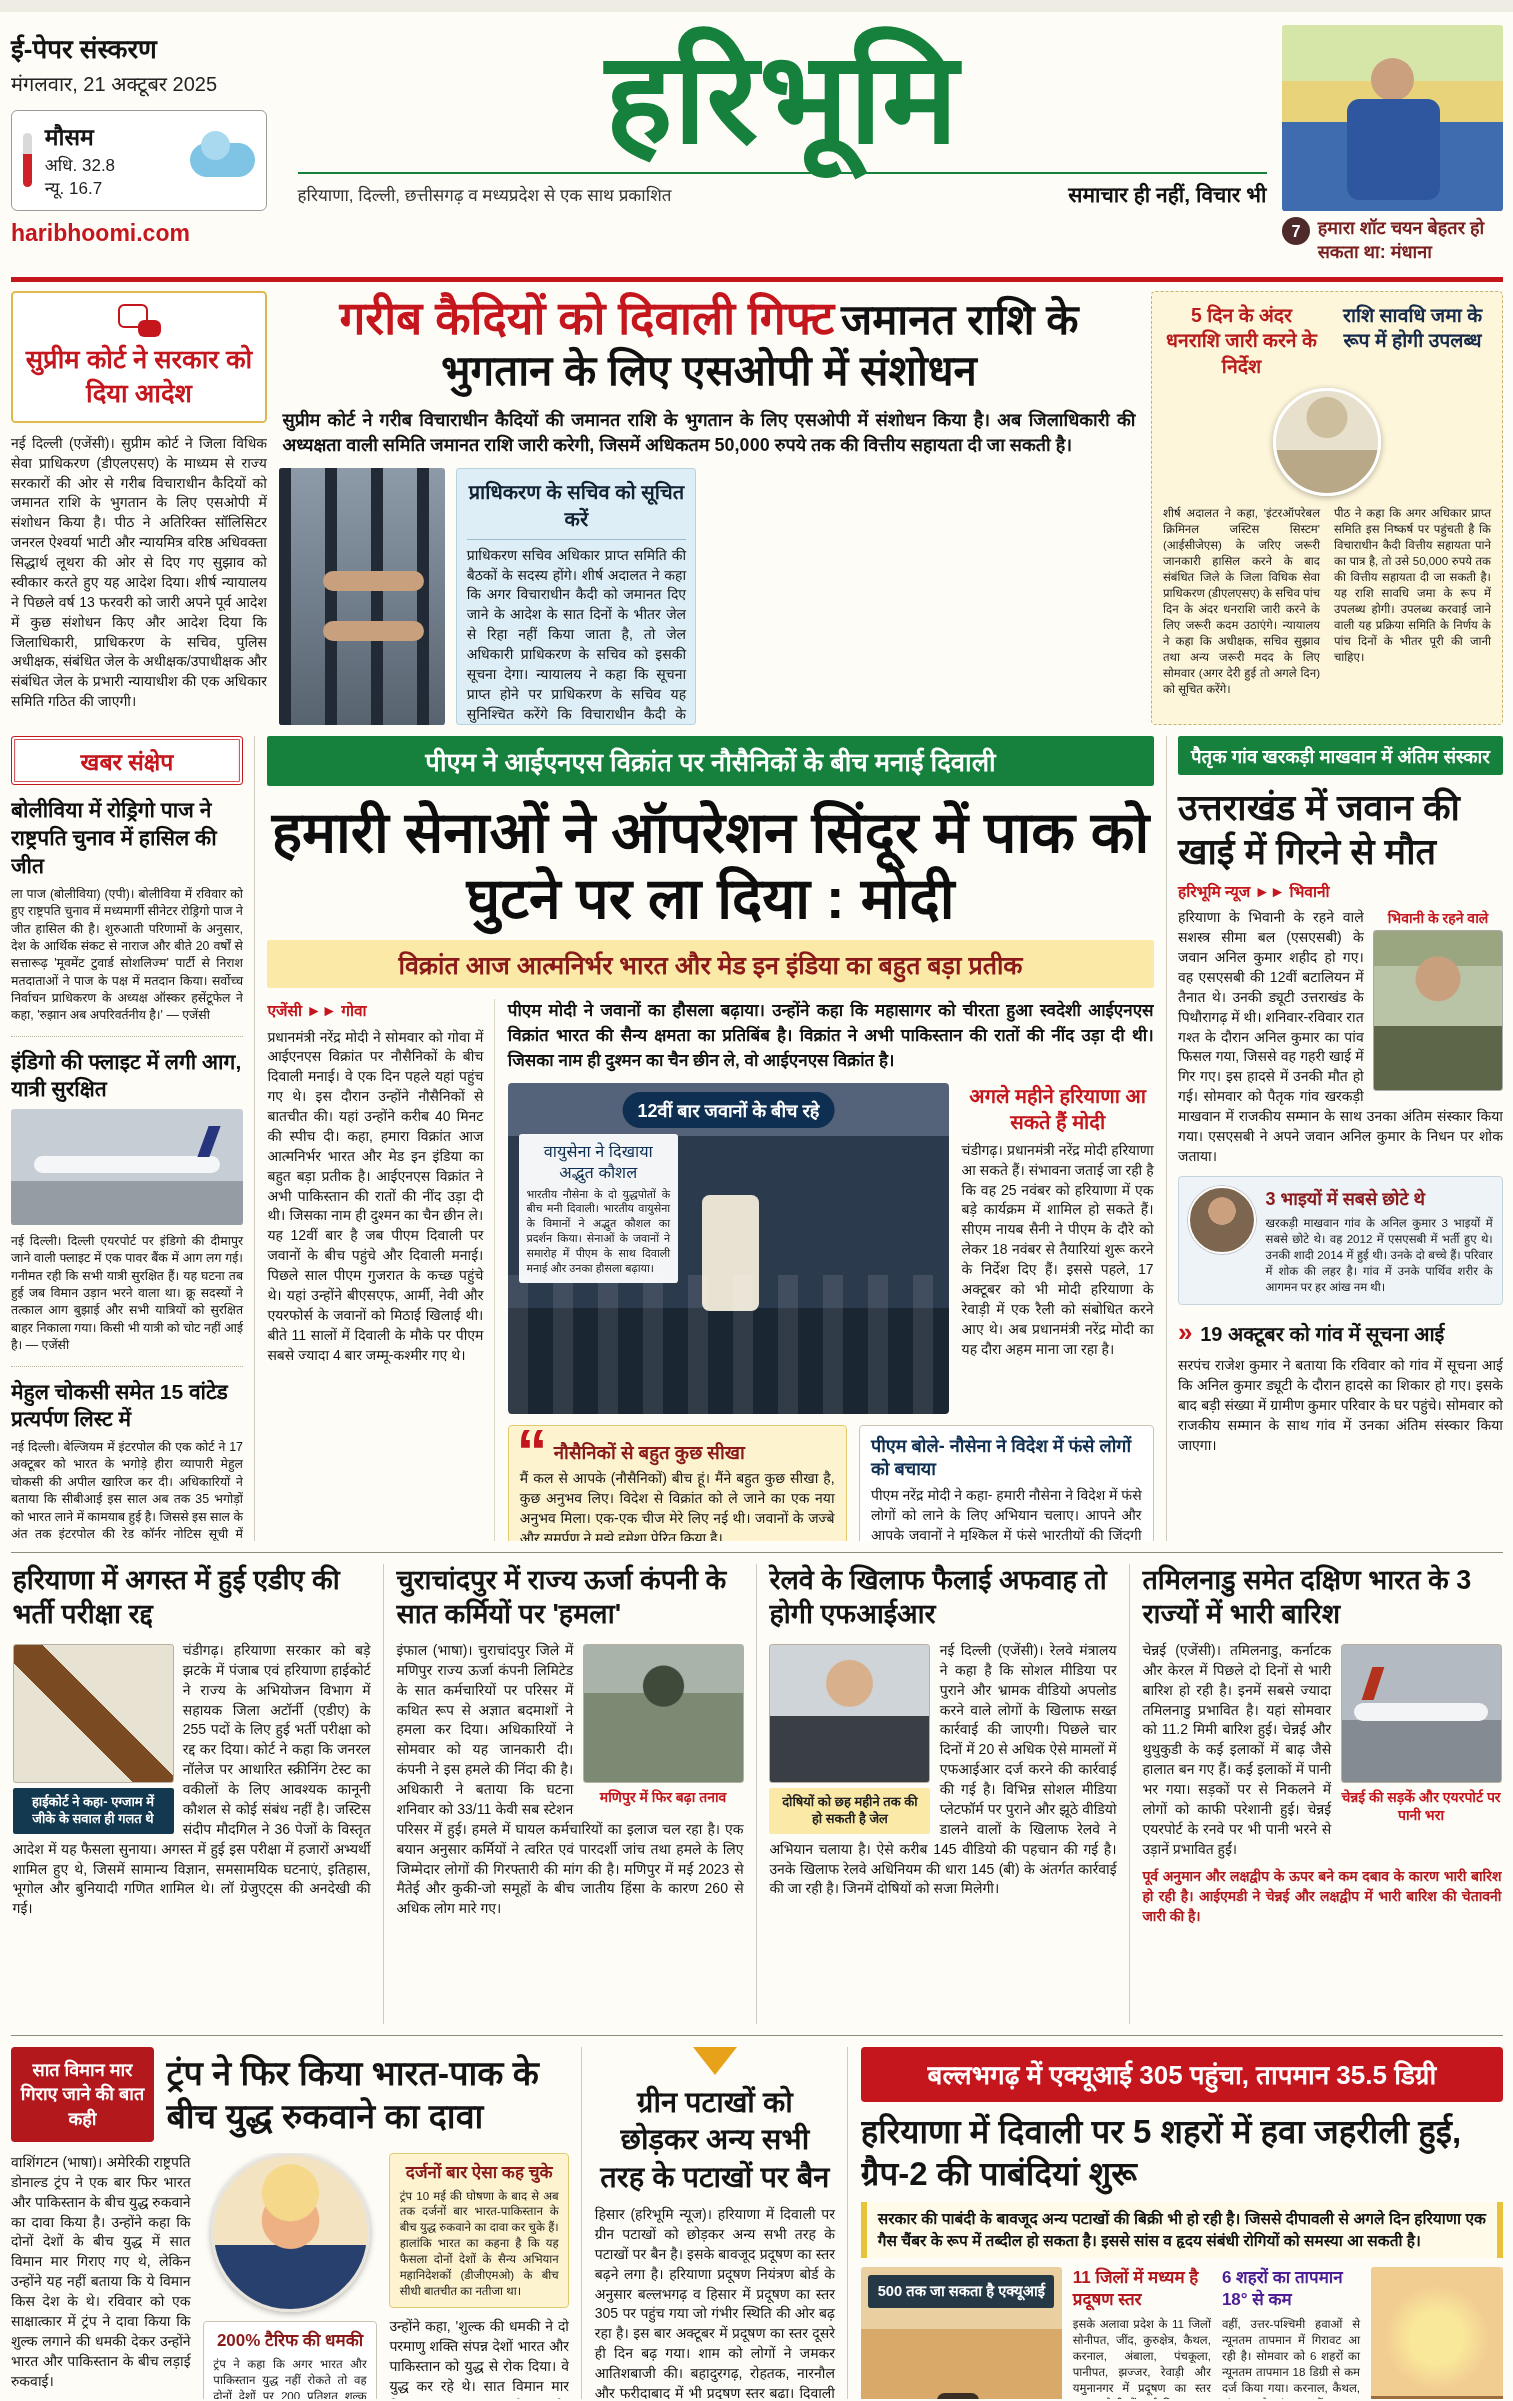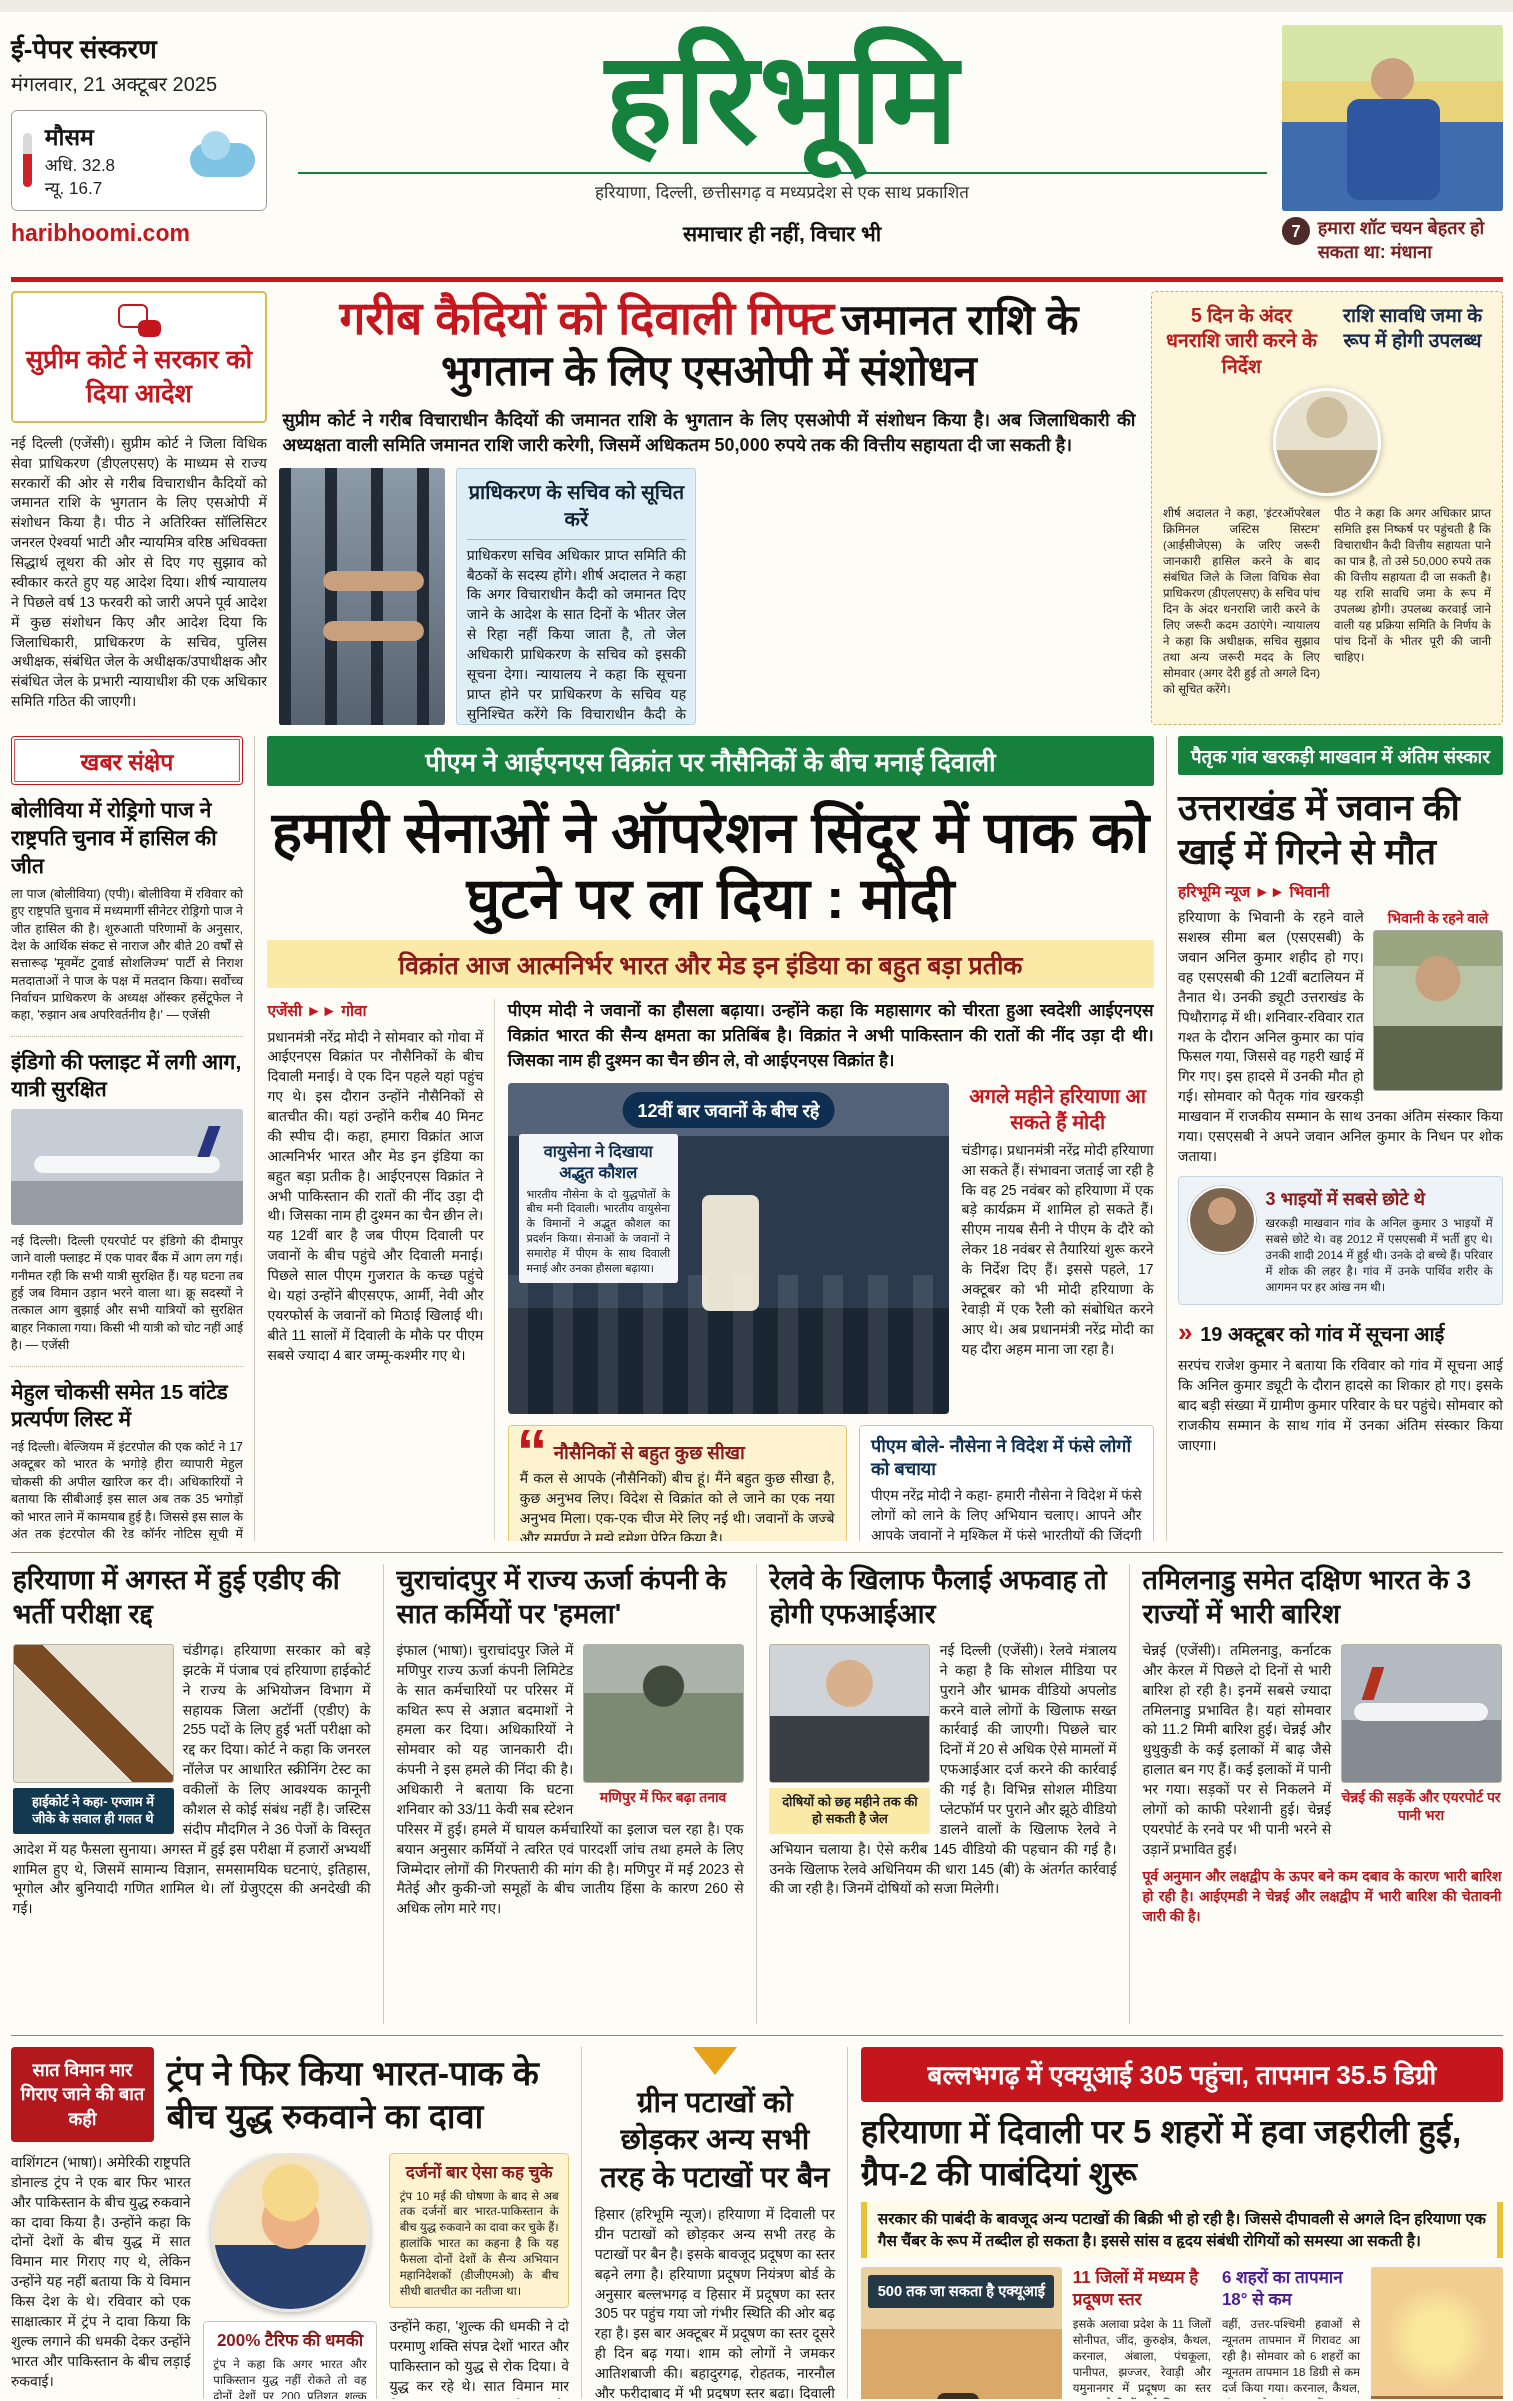--- a/index.html
+++ b/index.html
@@ -12,21 +12,21 @@
   .mast-date { font-size:20px; margin-top:4.6px; color:#222; }
   .weather-box { margin-top:12.4px; border:1.5px solid #9a9a9a; border-radius:6.2px; width:256px; padding:9.3px 11px; display:flex; gap:12.4px; align-items:center; background:#fff; }
   .thermo { width:9.3px; height:54px; background:linear-gradient(180deg,#d9d9d9 0 38%,#cf2228 38%); border-radius:6.2px; flex:none; }
   .weather-title { font-size:23px; font-weight:bold; margin-bottom:3.1px; }
   .weather-vals div { font-size:17px; line-height:1.35; color:#222; }
   .cloud { width:65px; height:34px; background:#7fc4e4; border-radius:31px; position:relative; flex:none; margin-left:auto; }
   .cloud::before { content:""; position:absolute; left:11px; top:-12.4px; width:29px; height:29px; background:#a9d9ef; border-radius:50%; }
   .site { margin-top:9.3px; color:#c4161c; font-weight:bold; font-size:23px; }
   .mast-center { text-align:center; padding-top:1.5px; }
   .logo { font-size:127px; line-height:1.12; font-weight:bold; color:#15813c; letter-spacing:0.8px; }
-  .tagline-row { display:flex; justify-content:space-between; align-items:center; border-top:2.3px solid #15813c; margin-top:3.1px; padding-top:6.2px; gap:15.5px;flex-direction:column; }
+  .tagline-row { display:flex; justify-content:space-between; align-items:center; border-top:2.3px solid #15813c; margin-top:3.1px; padding-top:6.2px; gap:15.5px; }
   .tagline { font-size:17px; color:#333; }
   .motto { font-size:21px; font-weight:bold; color:#111; white-space:nowrap; }
   .cricketer-photo { width:100%; height:186px; border-radius:3.1px; position:relative; overflow:hidden;
      background:linear-gradient(180deg,#d6e6a9 0 30%,#e8d27a 30% 52%,#3f6cae 52%); }
   .cricketer-photo::before { content:""; position:absolute; left:50%; top:18%; width:43px; height:43px; margin-left:-22px; border-radius:50%; background:#caa07e; }
   .cricketer-photo::after { content:""; position:absolute; left:50%; top:40%; width:93px; height:101px; margin-left:-46px; border-radius:12.4px; background:#2e57a0; }
   .mast-caption { display:flex; gap:7.7px; margin-top:6.2px; align-items:flex-start; }
   .page-badge { min-width:28px; height:28px; border-radius:50%; background:#4e2a2a; color:#fff; font-size:16.3px; display:flex; align-items:center; justify-content:center; font-weight:bold; flex:none; }
   .mast-caption-text { font-size:18px; font-weight:bold; color:#7a1f1f; line-height:1.3; }
   .red-rule { height:4.6px; background:#c4161c; margin:6.2px 0 9.3px; flex:none; }
@@ -84,21 +84,21 @@
   .pm-content { display:grid; grid-template-columns:228px 1fr; gap:12.4px; margin-top:11px; flex:1; overflow:hidden; }
   .pm-left { border-right:0.8px solid #ddd7c8; padding-right:11px; overflow:hidden; }
   .pm-intro { font-size:17px; font-weight:bold; line-height:1.45; text-align:justify; margin-bottom:9.3px; }
   .pm-photo-row { display:grid; grid-template-columns:1fr 192px; gap:12.4px; }
   .navy-photo { height:331px; border-radius:3.9px; position:relative; overflow:hidden;
      background:linear-gradient(180deg,#54637a 0 16%,#2c3a4e 16% 68%,#1b2633 68%); }
   .navy-photo::before { content:""; position:absolute; left:44%; top:34%; width:57px; height:116px; background:#e8e2d2; border-radius:7.7px; }
   .navy-photo::after { content:""; position:absolute; inset:58% 0 0 0; background:repeating-linear-gradient(90deg,rgba(255,255,255,.10) 0 20px,transparent 20px 45px); }
   .photo-badge { position:absolute; top:9.3px; left:50%; transform:translateX(-50%); background:#0e2f52; color:#fff; font-size:18px; font-weight:bold; padding:6.2px 15.5px; border-radius:20px; z-index:2; white-space:nowrap; }
   .skill-box { position:absolute; left:11px; top:51px; width:159px; background:rgba(255,255,255,.95); padding:7.7px; border-radius:3.1px; z-index:2; }
-  .skill-title { color:#0e2f52; font-weight:bold; font-size:16.3px; line-height:1.25; margin-bottom:4.6px; text-align:center; }
+  .skill-title { color:#0e2f52; font-weight:normal; font-size:16.3px; line-height:1.25; margin-bottom:4.6px; text-align:center; }
   .skill-body { font-size:11px; line-height:1.35; text-align:justify; }
   .modi-title { color:#c4161c; font-size:20px; font-weight:bold; line-height:1.3; margin-bottom:6.2px; text-align:center; }
   .pm-bottom { display:grid; grid-template-columns:1.15fr 1fr; gap:12.4px; margin-top:11px; flex:1; overflow:hidden; }
   .learn-box { background:#fdf3cf; border:0.8px solid #e3c96e; padding:9.3px 11px; border-radius:3.9px; position:relative; overflow:hidden; }
   .learn-box::before { content:"\201C"; position:absolute; left:7.7px; top:-11px; font-size:62px; color:#c4161c; font-weight:bold; }
   .learn-title { font-size:18.6px; font-weight:bold; color:#8a1a1a; margin:4.6px 0 4.6px 34px; }
   .rescue-box { border:0.8px solid #c9c4b4; padding:9.3px 11px; border-radius:3.9px; background:#fff; overflow:hidden; }
   .rescue-title { font-size:18px; font-weight:bold; color:#0e2f52; margin-bottom:4.6px; line-height:1.3; }
   .soldier { border-left:0.8px solid #cfcabd; padding-left:11px; overflow:hidden; display:flex; flex-direction:column; }
   .soldier-headline { font-size:36px; font-weight:bold; line-height:1.22; margin:11px 0 6.2px; }

